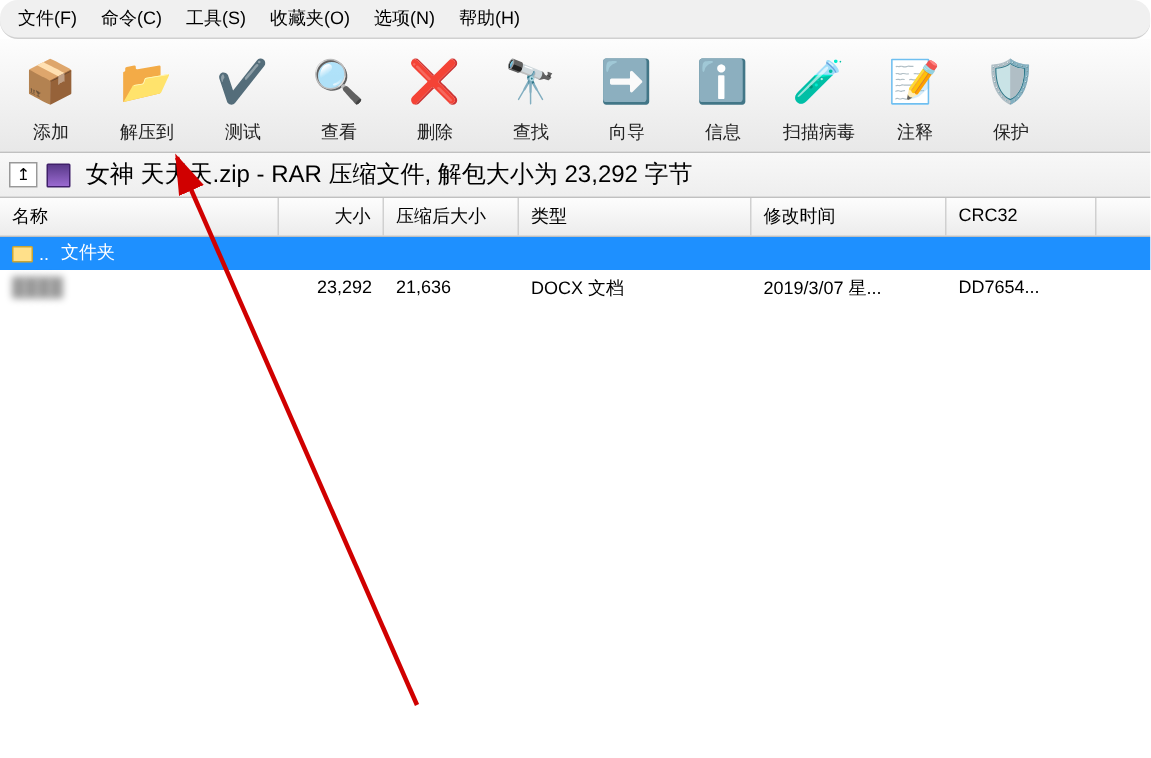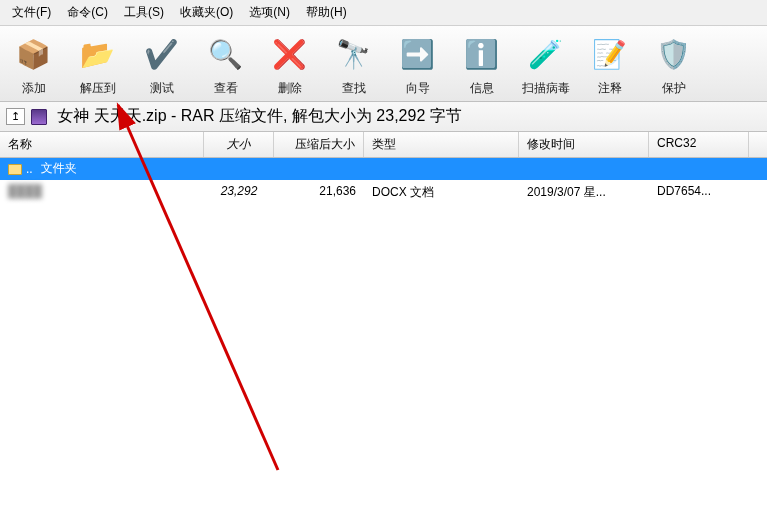--- a/index.html
+++ b/index.html
@@ -1,32 +1,32 @@
 <!DOCTYPE html>
 <html><head>
 <meta charset="utf-8">
 <style>
 * { margin: 0; padding: 0; box-sizing: border-box; }
 body { font-family: "Microsoft YaHei", sans-serif; font-size: 12px; background: #fff; width: 767px; height: 505px; overflow: hidden; }
-.menubar { display: flex; background: #f0f0f0; padding: 2px 4px; border-bottom: 1px solid #d0d0d0; }
+.menubar { display: flex; background: #f0f0f0; padding: 2px 4px; border-bottom: 1px solid #d0d0d0; border-radius: 12px; }
 .menu-item { padding: 2px 8px; cursor: pointer; }
 .toolbar { display: flex; background: linear-gradient(#fdfdfd, #e8e8e8); padding: 6px 2px 2px; border-bottom: 1px solid #c0c0c0; }
 .tool-btn { display: flex; flex-direction: column; align-items: center; width: 64px; padding: 2px; cursor: pointer; }
 .tool-icon { width: 40px; height: 40px; display: flex; align-items: center; justify-content: center; font-size: 28px; }
 .tool-label { font-size: 12px; color: #222; margin-top: 6px; }
 .pathbar { display: flex; align-items: center; background: linear-gradient(#f8f8f8, #eee); border-bottom: 1px solid #c0c0c0; padding: 4px 6px; gap: 6px; }
 .up-btn { background: #fff; border: 1px solid #999; padding: 1px 4px; cursor: pointer; font-size: 11px; }
 .archive-icon { width: 16px; height: 16px; background: linear-gradient(#5a3a8a, #9a6ad0); border: 1px solid #40206a; border-radius: 1px; display: inline-block; margin-right: 4px; }
 .path-text { font-size: 16px; }
 .list-area { background: #fff; }
 .header-row { display: flex; background: linear-gradient(#fdfdfd, #ececec); border-bottom: 1px solid #c0c0c0; }
 .header-cell { padding: 4px 8px; border-right: 1px solid #d0d0d0; font-size: 12px; }
-.col-name { width: 204px; }
-.col-size { width: 70px; text-align: center; font-style: italic; }
-.col-packed { width: 90px; text-align: right; }
+.col-name { width: 186px; }
+.col-size { width: 70px; text-align: right; }
+.col-packed { width: 90px; text-align: left; }
 .col-type { width: 155px; }
 .col-modified { width: 130px; }
 .col-crc { width: 100px; text-align: left; }
 .data-row { display: flex; padding: 2px 0; }
 .data-row.selected { background: #1e90ff; color: #fff; }
 .data-cell { padding: 2px 8px; font-size: 12px; }
 .folder-icon { display: inline-block; width: 14px; height: 11px; background: #ffe08a; border: 1px solid #caa533; border-radius: 1px; margin-right: 4px; vertical-align: middle; }
 .row-blur { color: transparent; text-shadow: 0 0 5px rgba(0,0,0,0.4); }
 .arrow-svg { position: absolute; left: 0; top: 0; pointer-events: none; }
 </style>

